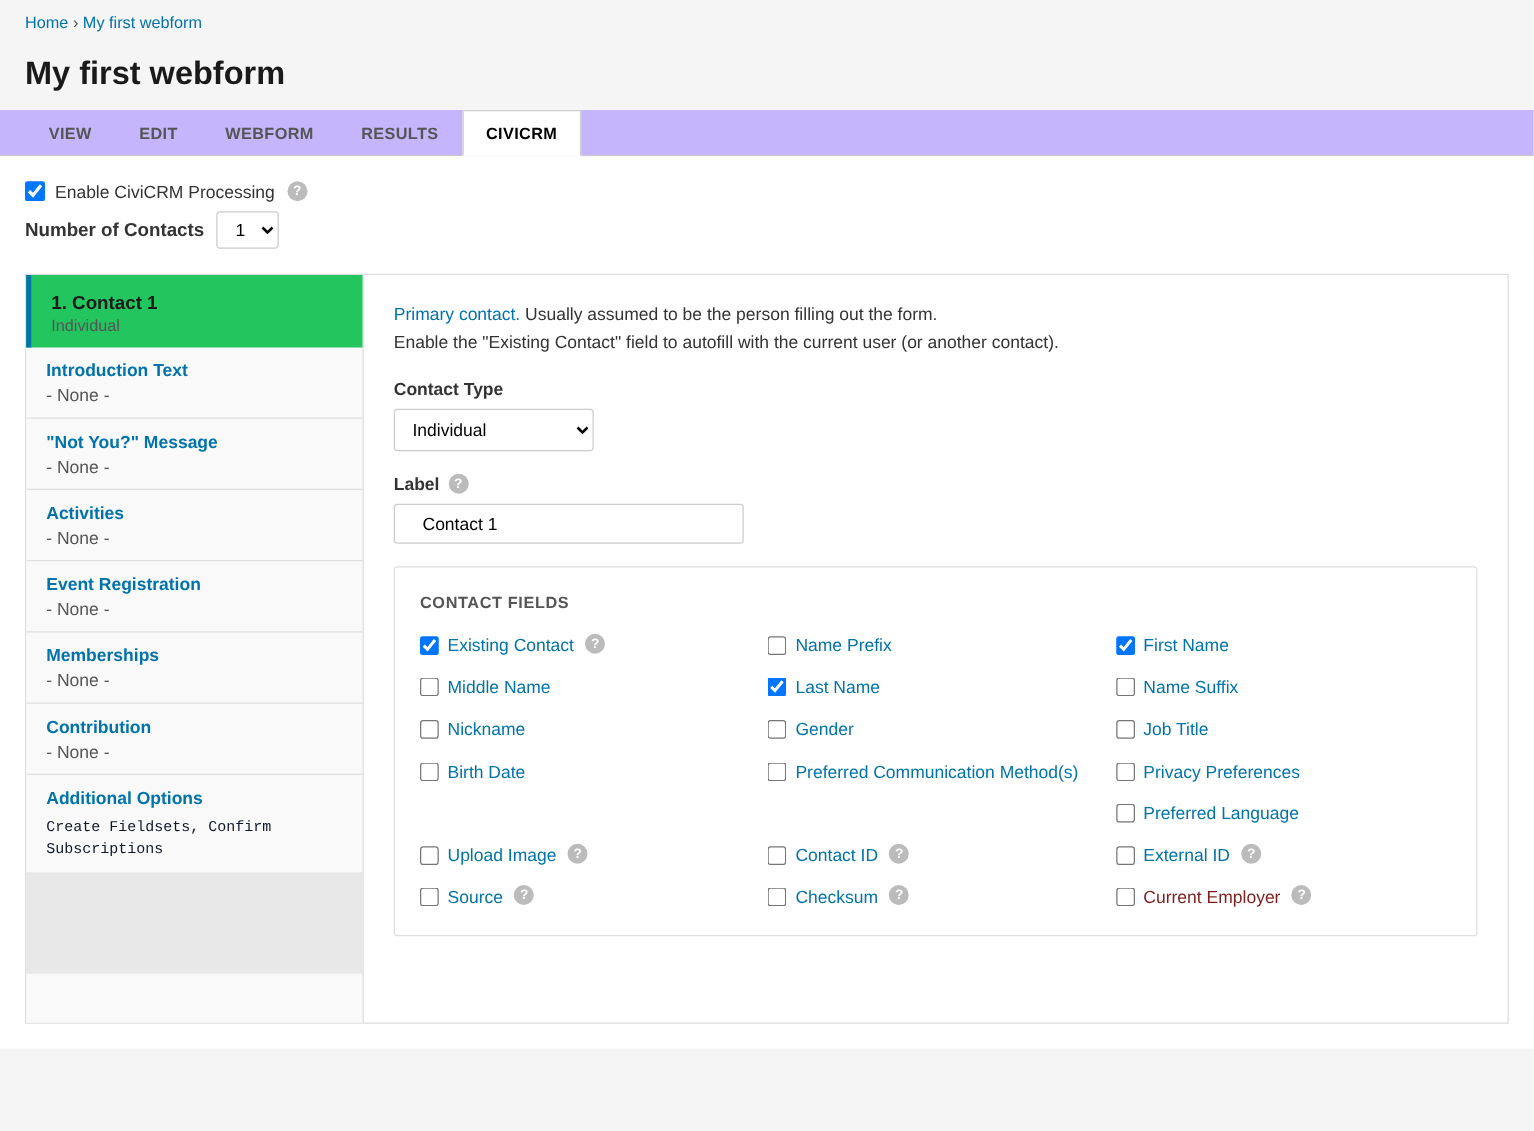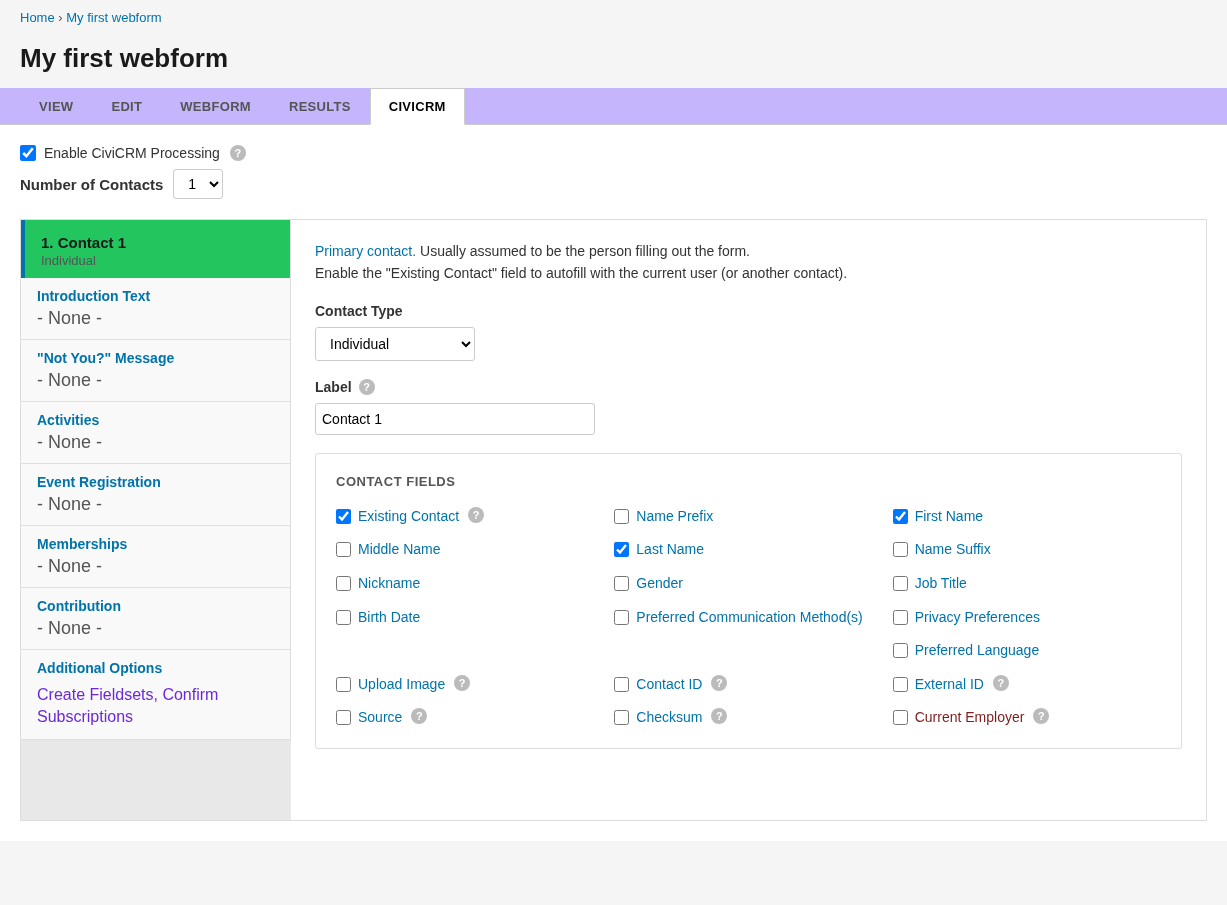--- a/index.html
+++ b/index.html
@@ -29,32 +29,32 @@
 
     
     .sidebar { width: 270px; min-width: 270px; border-right: 1px solid #ddd; background: #f9f9f9; }
 
     .contact-header { padding: 14px 16px 10px; border-left: 4px solid #0073aa; background: #22c55e; }
     .contact-header .contact-title { font-weight: bold; font-size: 15px; color: #1a1a1a; }
     .contact-header .contact-subtitle { font-size: 13px; color: #555; margin-top: 2px; }
 
     .sidebar-section { border-bottom: 1px solid #e0e0e0; }
     .sidebar-section-title { padding: 10px 16px 4px; font-weight: 600; color: #0073aa; font-size: 14px; cursor: pointer; }
-    .sidebar-section-subtitle { padding: 0 16px 10px; font-size: 18px; color: #555; }
-    .sidebar-section-desc { padding: 4px 16px 10px; font-size: 16px; color: #6d28d9; line-height: 1.4; }
+    .sidebar-section-subtitle { padding: 0 16px 10px; font-size: 14px; color: #555; }
+    .sidebar-section-desc { padding: 4px 16px 10px; font-size: 12px; color: #0f172a; line-height: 1.4; font-family: Liberation Mono, monospace; }
 
     
     .right-panel { flex: 1; padding: 20px 24px; overflow-y: auto; }
 
     .description-text { font-size: 14px; color: #333; line-height: 1.6; margin-bottom: 18px; }
     .description-text .highlight { color: #0073aa; }
 
     .field-group { margin-bottom: 18px; }
     .field-label { font-size: 14px; font-weight: 600; color: #333; margin-bottom: 8px; display: flex; align-items: center; gap: 5px; }
-    .field-input { padding: 7px 6px; border: 1px solid #ccc; border-radius: 3px; font-size: 14px; width: 280px; }
+    .field-input { padding: 7px 22px; border: 1px solid #ccc; border-radius: 3px; font-size: 14px; width: 280px; }
     .field-select { padding: 7px 10px; border: 1px solid #ccc; border-radius: 3px; font-size: 14px; width: 160px; background: #fff; }
 
     .contact-fields-box { border: 1px solid #ddd; border-radius: 3px; padding: 20px; margin-top: 10px; }
     .contact-fields-title { font-size: 13px; font-weight: bold; color: #555; text-transform: uppercase; letter-spacing: 0.5px; margin-bottom: 18px; }
 
     .fields-grid { display: grid; grid-template-columns: repeat(3, 1fr); gap: 14px 10px; }
     .field-item { display: flex; align-items: flex-start; gap: 7px; font-size: 14px; }
     .field-item input[type="checkbox"] { margin-top: 2px; min-width: 15px; height: 15px; }
     .field-item .field-name { color: #0073aa; cursor: pointer; line-height: 1.4; }
     .field-item .field-name.no-link { color: #7f1d1d; cursor: default; }

